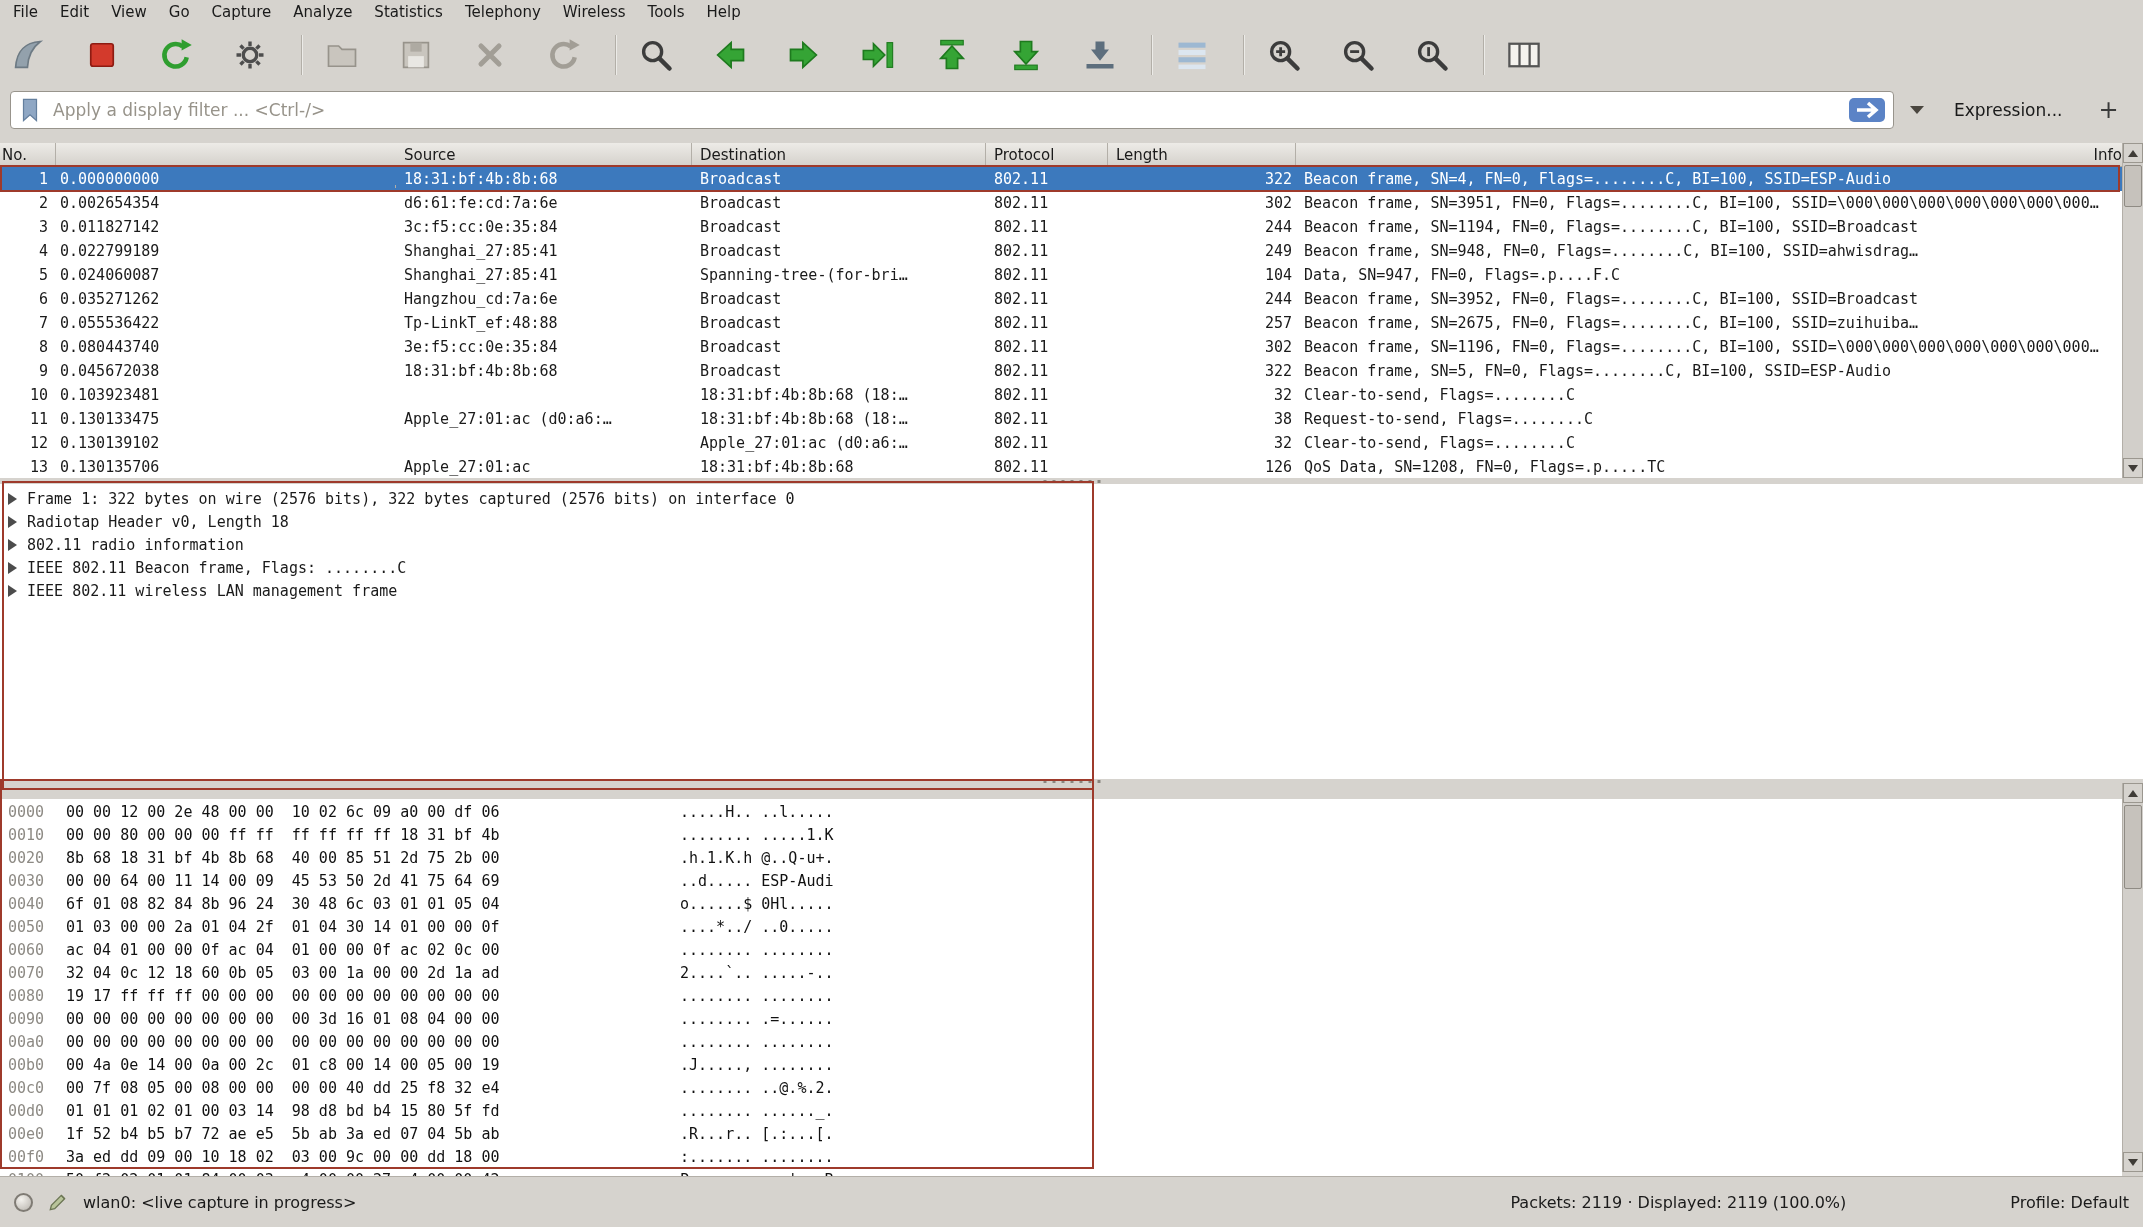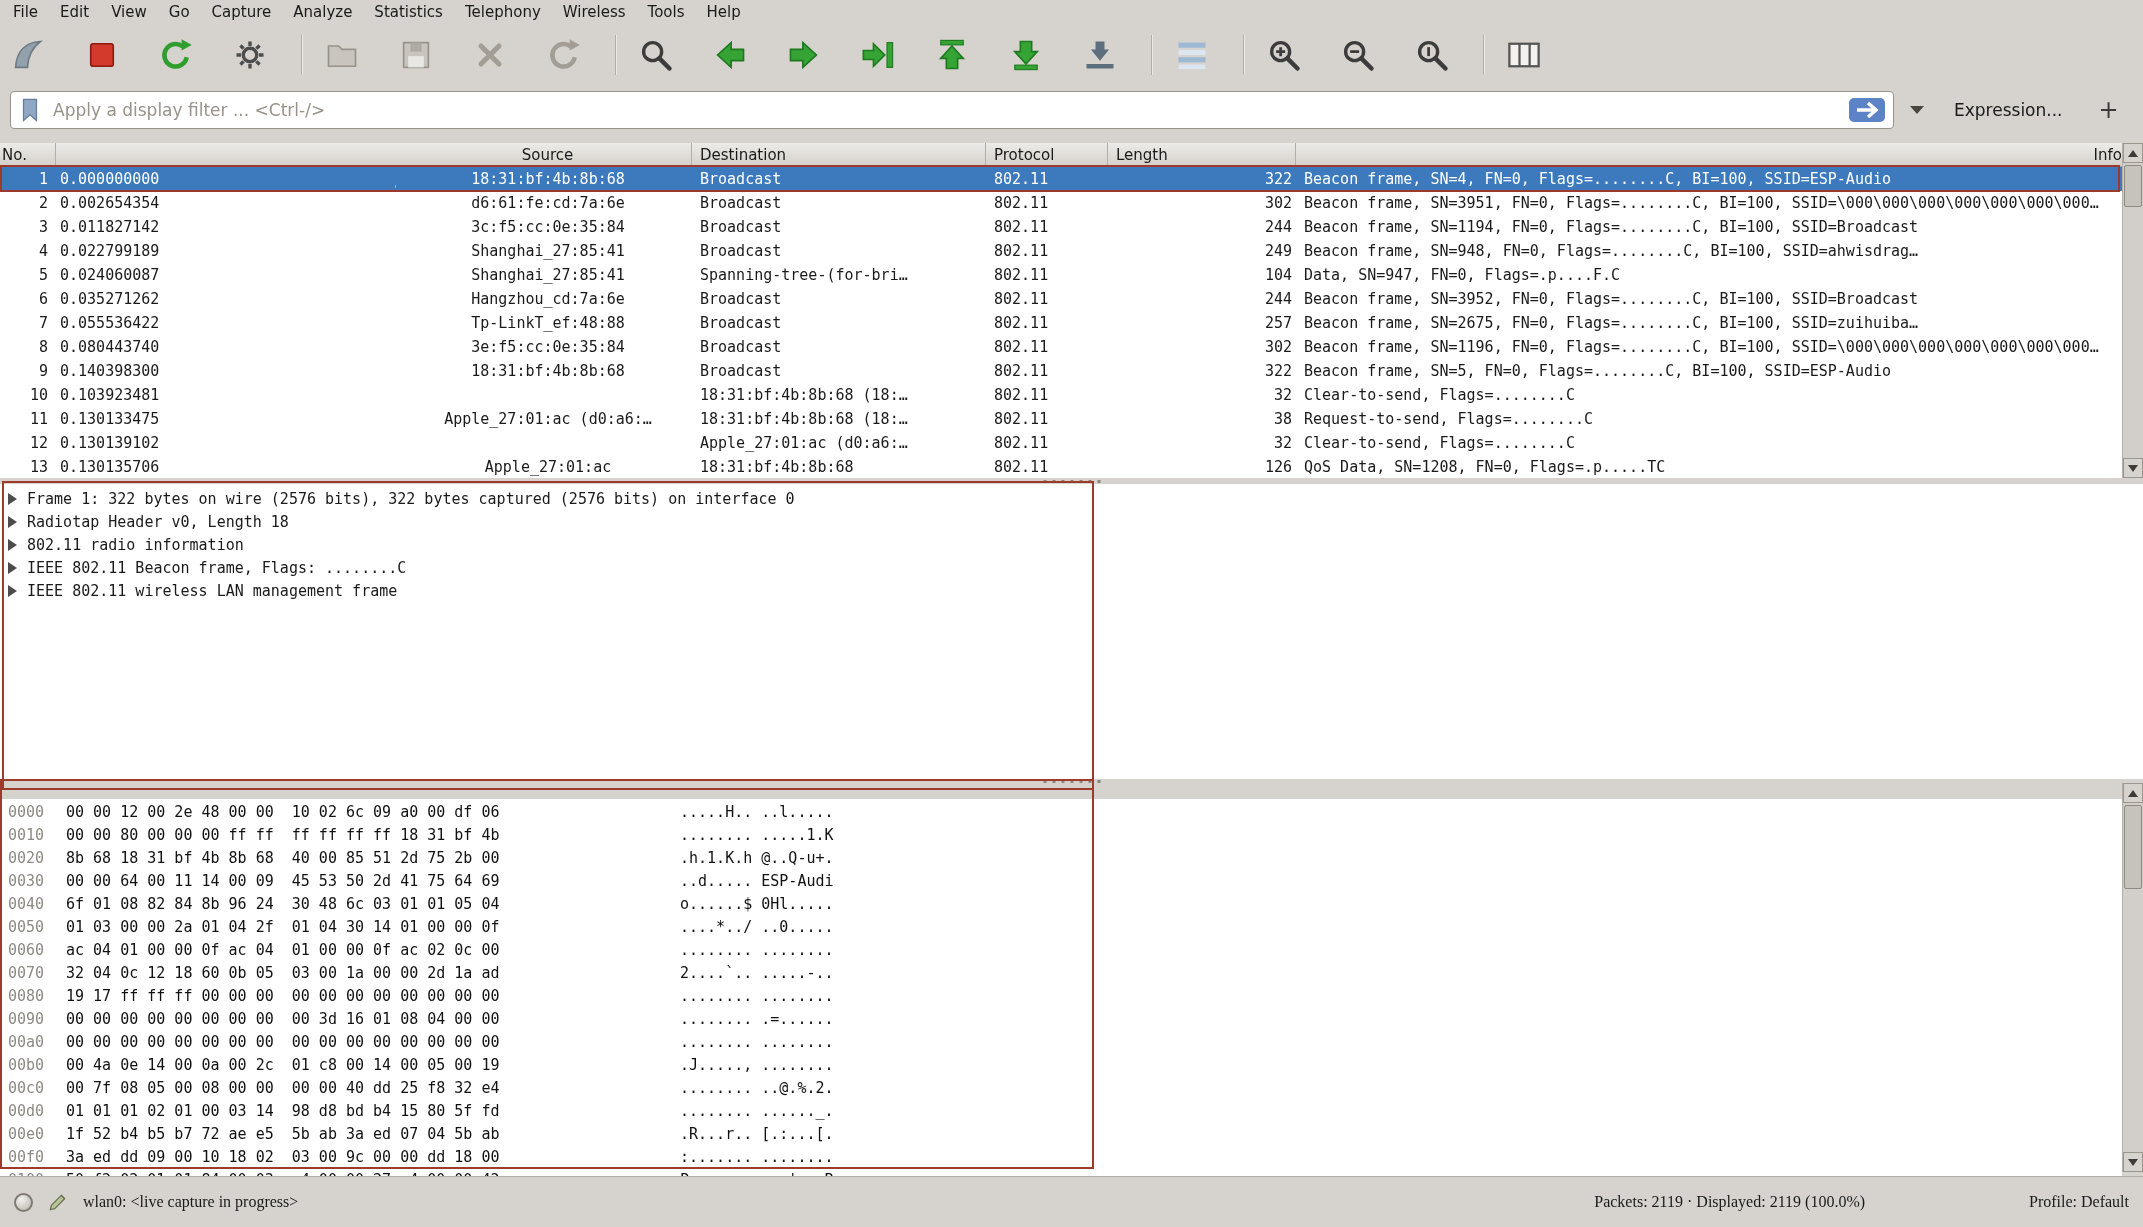--- a/index.html
+++ b/index.html
@@ -30,21 +30,21 @@
   .add-btn{font-size:24px;width:44px;text-align:center;color:#3a3a3a;}
   
   .list-pane{position:absolute;top:143px;left:0;width:2122px;height:335px;background:#fff;overflow:hidden;}
   .list-header{display:flex;height:24px;background:linear-gradient(#edebe7,#d4d1cb);border-bottom:1px solid #a9a59e;box-sizing:border-box;}
   .hcell{border-right:1px solid #b3afa8;box-sizing:border-box;padding:3px 0 0 8px;white-space:nowrap;overflow:hidden;flex:0 0 auto;}
   .hcell.c-no{padding-left:2px;}
   .hcell.c-time{padding-left:46px;margin-top:42px;}
   .hcell.c-info{flex:1 1 auto;border-right:none;text-align:right;}
   .c-no{width:56px;}
   .c-time{width:340px;}
-  .c-source{width:296px;text-align:center;}
+  .c-source{width:296px;}
   .c-destination{width:294px;}
   .c-protocol{width:122px;}
   .c-length{width:188px;}
   .c-info{flex:1;}
   .prow{display:flex;height:24px;font-family:"DejaVu Sans Mono","Liberation Mono",monospace;font-size:15px;line-height:24px;white-space:nowrap;}
   .prow .cell{overflow:hidden;box-sizing:border-box;padding-left:8px;flex:0 0 auto;}
   .prow .c-no{text-align:right;padding-right:8px;padding-left:0;}
   .prow .c-time{padding-left:4px;}
   .prow .c-length{text-align:right;padding-right:4px;}
   .prow .c-info{flex:1 1 auto;}
@@ -68,21 +68,21 @@
   #hex-scroll{top:783px;height:389px;}
   .sbtn{position:absolute;left:0;width:20px;height:20px;background:#d6d3ce;border:1px solid #9b978f;box-sizing:border-box;display:flex;align-items:center;justify-content:center;}
   .sbtn.up{top:0;}
   .sbtn.down{bottom:0;}
   .tri-up{width:0;height:0;border-left:5px solid transparent;border-right:5px solid transparent;border-bottom:7px solid #3f3c37;}
   .tri-down{width:0;height:0;border-left:5px solid transparent;border-right:5px solid transparent;border-top:7px solid #3f3c37;}
   .thumb{position:absolute;left:1px;width:18px;background:#c6c2bc;border:1px solid #8f8b84;border-radius:2px;box-sizing:border-box;}
   #list-scroll .thumb{top:22px;height:42px;}
   #hex-scroll .thumb{top:22px;height:84px;}
   
-  .statusbar{position:absolute;left:0;right:0;top:1176px;height:51px;background:#d6d3ce;border-top:1px solid #b3afa8;display:flex;align-items:center;padding:0 14px;gap:14px;font-size:16px;box-sizing:border-box;font-family:Liberation Serif, serif;}
+  .statusbar{position:absolute;left:0;right:0;top:1176px;height:51px;background:#d6d3ce;border-top:1px solid #b3afa8;display:flex;align-items:center;padding:0 14px;gap:14px;font-size:16px;box-sizing:border-box;}
   .st-circle{width:19px;height:19px;border-radius:50%;border:2px solid #7f7b74;background:radial-gradient(circle at 35% 30%,#f4f2ee,#b7b3ac);box-sizing:border-box;}
   .st-pencil svg{width:22px;height:22px;display:block;}
   .sb-spacer{flex:1;}
   .sb-profile{margin-left:150px;white-space:nowrap;}
   .sb-packets{white-space:nowrap;text-align:right;}
   .sb-capture{white-space:nowrap;}
   
   .ann{position:absolute;border:2px solid #9e3a2b;pointer-events:none;z-index:40;box-sizing:border-box;}
   #ann-row{left:0;top:165px;width:2120px;height:27px;}
   #ann-details{left:2px;top:481px;width:1092px;height:309px;}
@@ -333,21 +333,21 @@
         <div class="cell c-no">8</div>
         <div class="cell c-time">0.080443740</div>
         <div class="cell c-source">3e:f5:cc:0e:35:84</div>
         <div class="cell c-destination">Broadcast</div>
         <div class="cell c-protocol">802.11</div>
         <div class="cell c-length">302</div>
         <div class="cell c-info">Beacon frame, SN=1196, FN=0, Flags=........C, BI=100, SSID=\000\000\000\000\000\000\000…</div>
       </div>
       <div class="prow">
         <div class="cell c-no">9</div>
-        <div class="cell c-time">0.140398300</div>
+        <div class="cell c-time">0.045672038</div>
         <div class="cell c-source">18:31:bf:4b:8b:68</div>
         <div class="cell c-destination">Broadcast</div>
         <div class="cell c-protocol">802.11</div>
         <div class="cell c-length">322</div>
         <div class="cell c-info">Beacon frame, SN=5, FN=0, Flags=........C, BI=100, SSID=ESP-Audio</div>
       </div>
       <div class="prow">
         <div class="cell c-no">10</div>
         <div class="cell c-time">0.103923481</div>
         <div class="cell c-source"></div>

